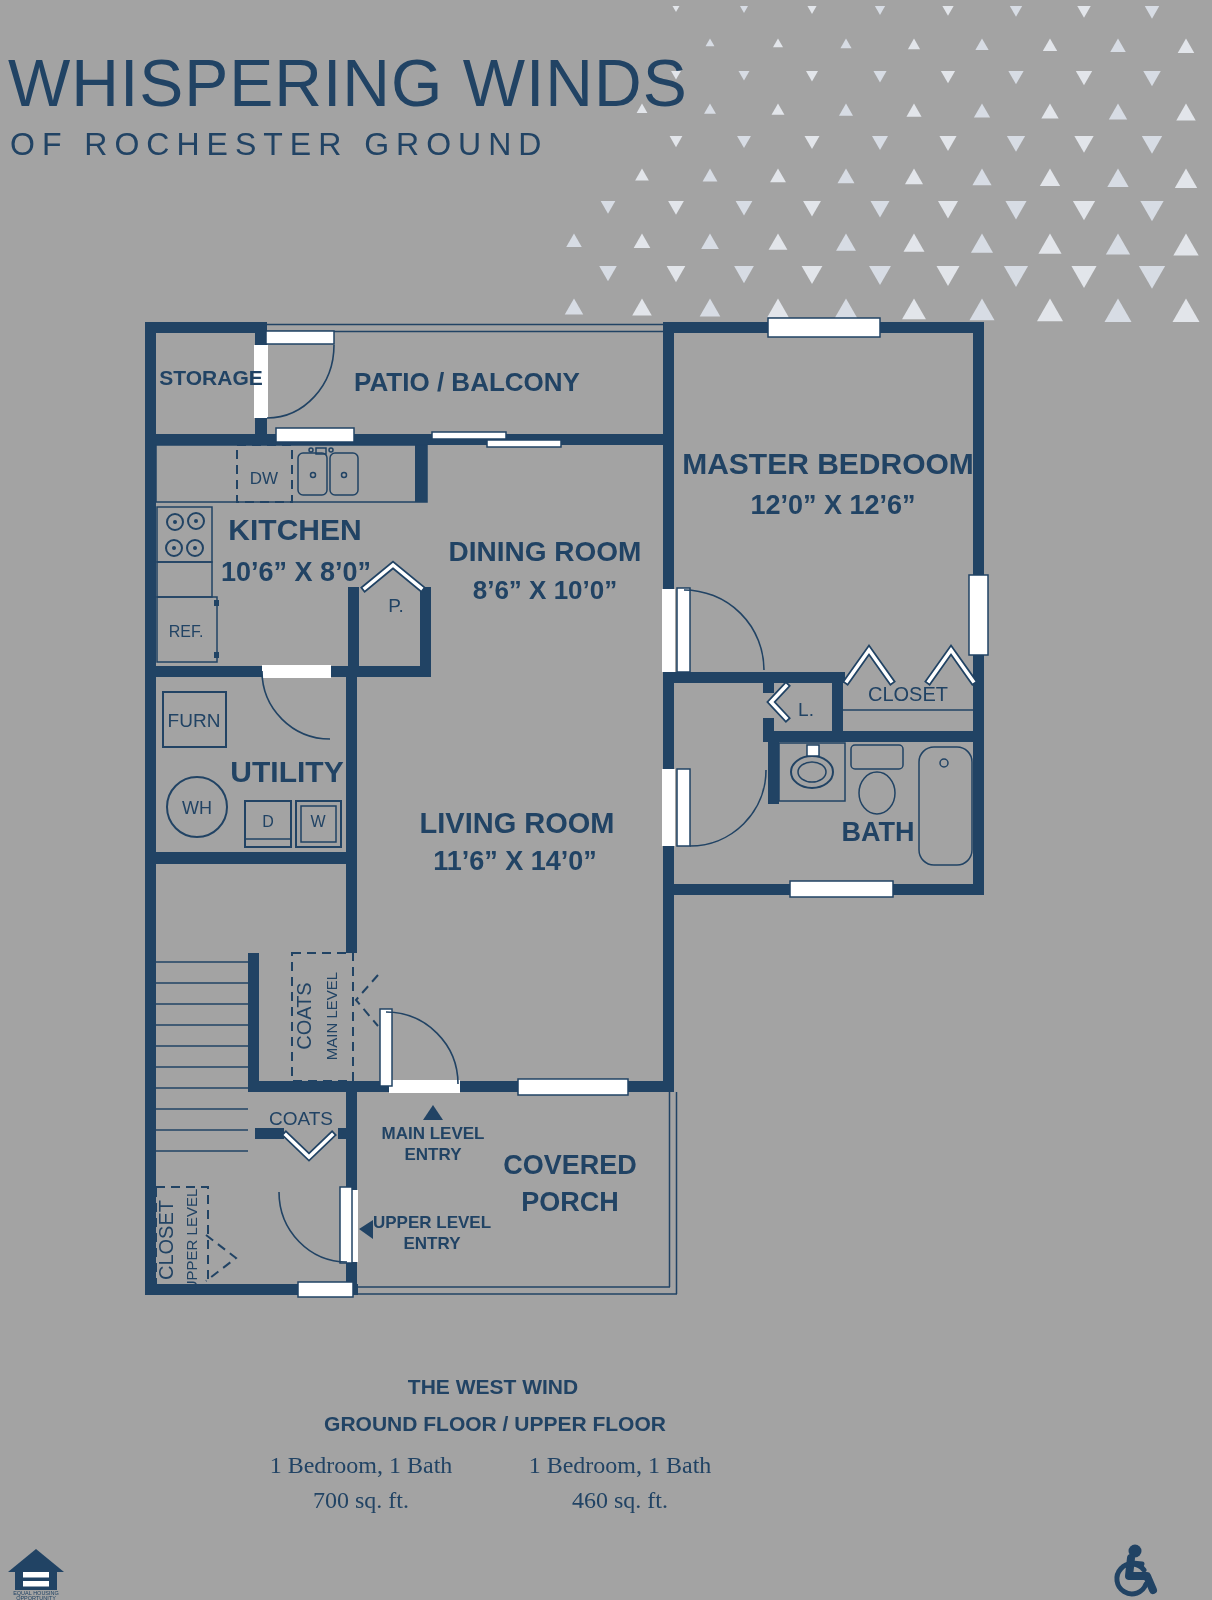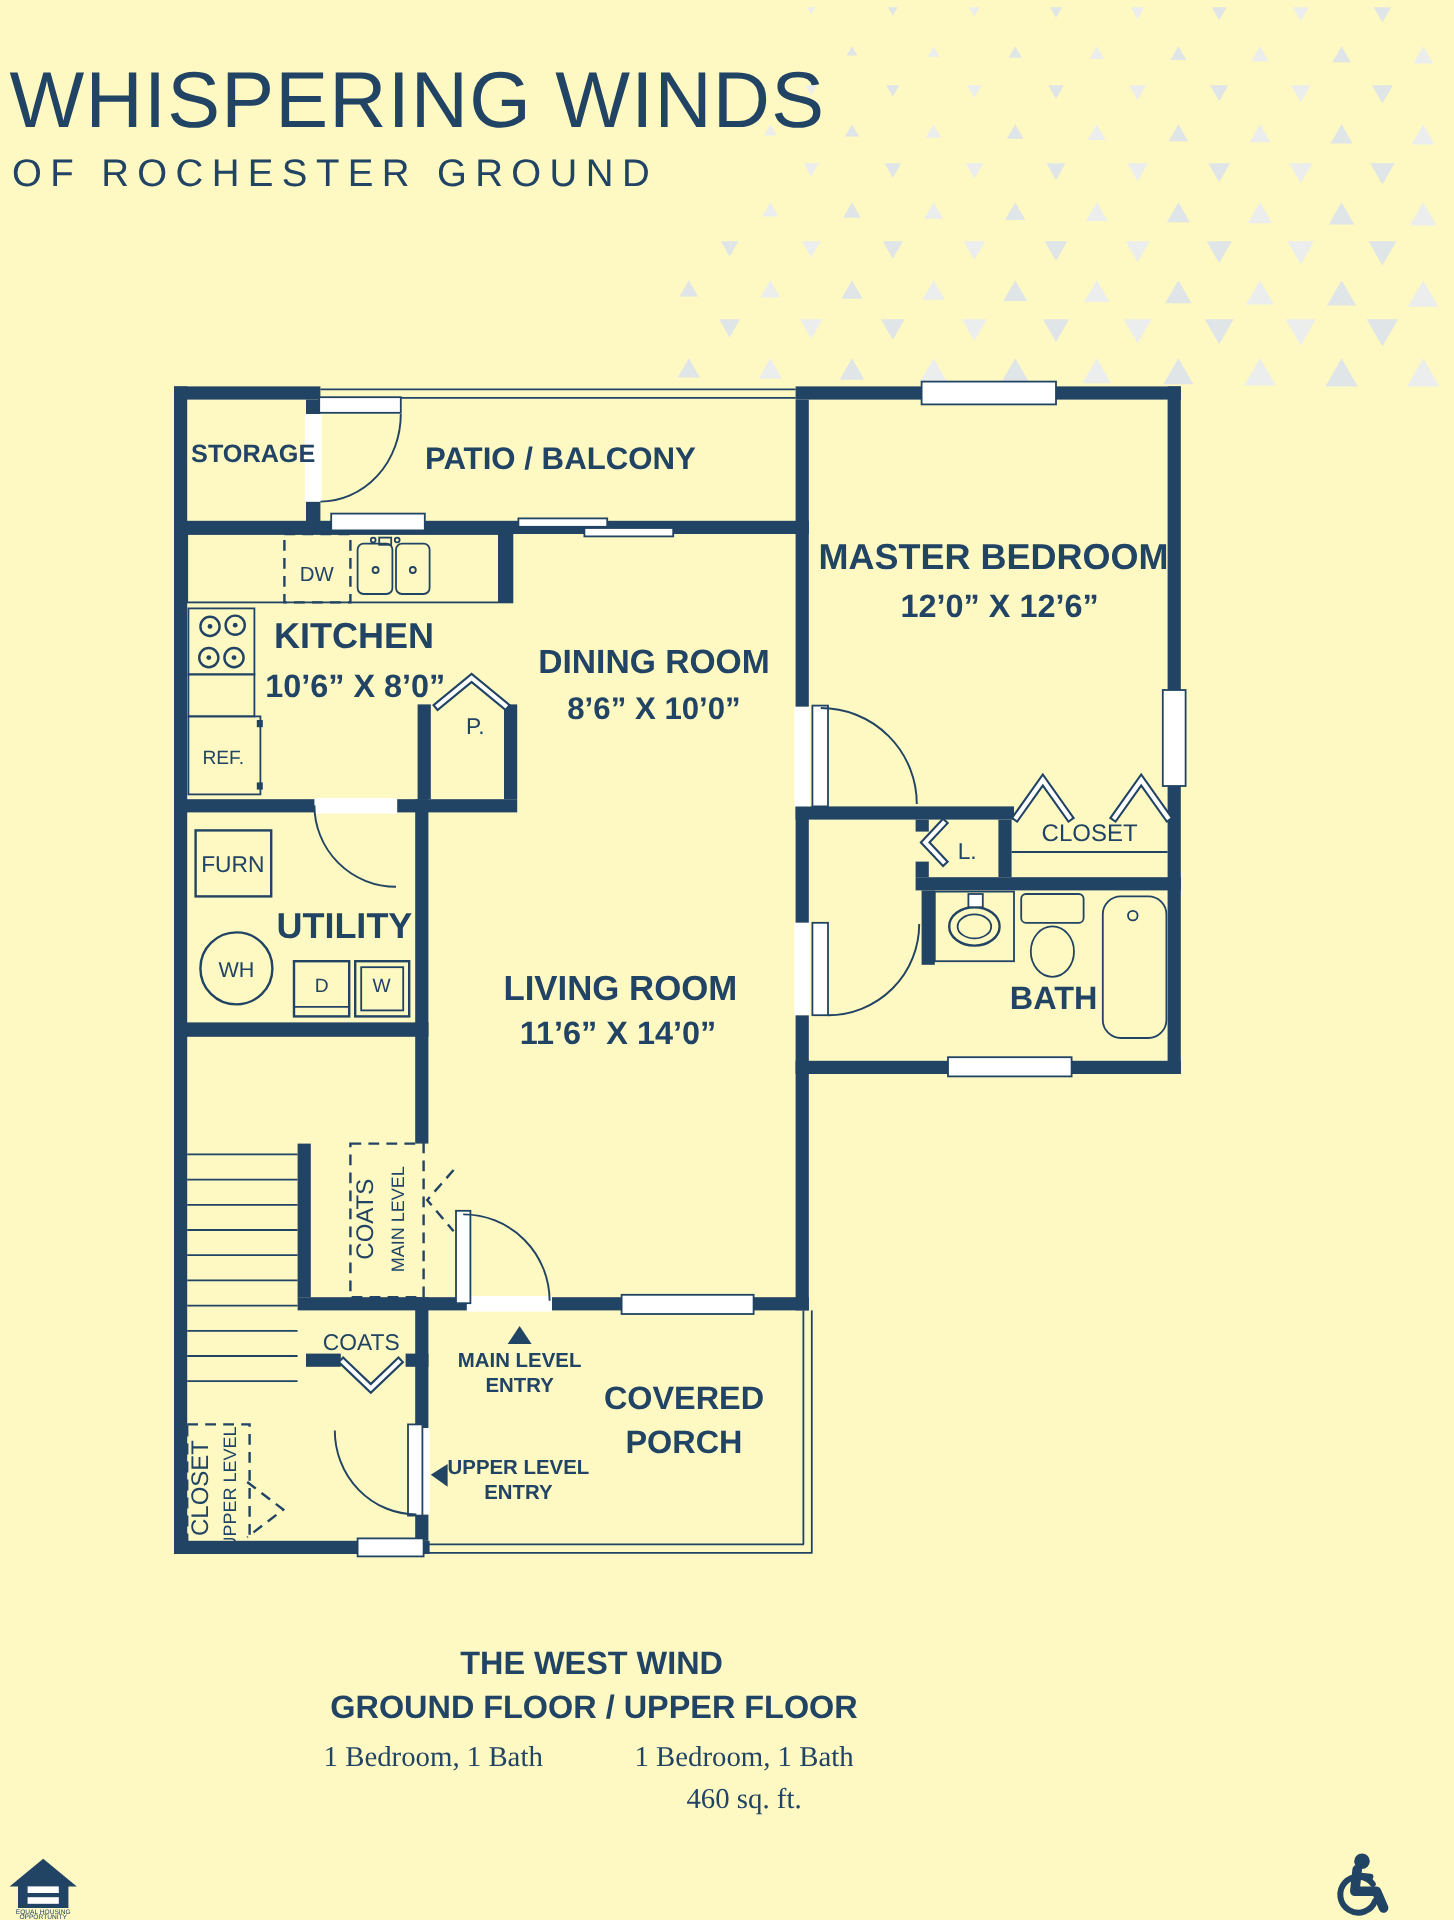--- a/index.html
+++ b/index.html
@@ -1,41 +1,41 @@
 <!DOCTYPE html>
 <html style="--navy: #214364; --tri-light: #e9ecf2; --tri-mid: #dde2eb;"><head>
 <meta charset="utf-8">
 <style>
   :root{
     --navy:#214364;
     --tri-light:#e9ecf2;
     --tri-mid:#dde2eb;
   }
   html,body{margin:0;padding:0;background:#fff;}
-  .page{position:relative;width:1212px;height:1600px;background:#fef9c3;overflow:hidden;
+  .page{position:relative;width:1212px;height:1600px;background:#a3a3a3;overflow:hidden;
         font-family:"Liberation Sans",sans-serif;color:var(--navy);}
   .hdr-title{position:absolute;left:8px;top:50px;font-size:66px;line-height:1;
              letter-spacing:1px;color:var(--navy);white-space:nowrap;}
   .hdr-sub{position:absolute;left:10px;top:128px;font-size:32px;line-height:1;
            letter-spacing:7px;color:var(--navy);white-space:nowrap;}
   #plan{position:absolute;left:0;top:0;}
   .w{fill:var(--navy);}
   .open{fill:#ffffff;}
   .win{fill:#ffffff;stroke:var(--navy);stroke-width:1.5;}
   .leaf{fill:#ffffff;stroke:var(--navy);stroke-width:1.5;}
   .arc{fill:none;stroke:var(--navy);stroke-width:1.6;}
   .thin{fill:none;stroke:var(--navy);stroke-width:1.5;}
   .thin2{fill:none;stroke:var(--navy);stroke-width:2;}
   .dash{fill:none;stroke:var(--navy);stroke-width:2;stroke-dasharray:9 6;}
   .chev-o{fill:none;stroke:var(--navy);stroke-width:7;stroke-linecap:square;stroke-linejoin:miter;}
   .chev-i{fill:none;stroke:#ffffff;stroke-width:3.5;stroke-linecap:square;stroke-linejoin:miter;}
   .lbl{fill:var(--navy);font-family:"Liberation Sans",sans-serif;font-weight:700;}
   .lbs{fill:var(--navy);font-family:"Liberation Sans",sans-serif;font-weight:400;}
   .ftr{position:absolute;text-align:center;color:var(--navy);}
-  .ftr-bold{font-weight:700;font-size:27px;line-height:37px;}
+  .ftr-bold{font-weight:700;font-size:21px;line-height:37px;}
   .ftr-reg{font-size:24px;line-height:35px;font-family:Liberation Serif, serif;}
 </style>
 </head>
 <body>
 
 <div class="page">
 
   <div class="hdr-title">WHISPERING WINDS</div>
   <div class="hdr-sub">OF ROCHESTER GROUND</div>
 
@@ -361,16 +361,17 @@
       <circle class="w" cx="1135" cy="1551" r="6.5"></circle>
       <path d="M 1131,1558 L 1129,1576 L 1147,1576 L 1153,1590" fill="none" stroke="var(--navy)" stroke-width="8" stroke-linecap="round" stroke-linejoin="round"></path>
       <path d="M 1144,1570 A 15,15 0 1 0 1146,1584" fill="none" stroke="var(--navy)" stroke-width="5" stroke-linecap="round"></path>
       <path d="M 1132,1563 L 1142,1564" fill="none" stroke="var(--navy)" stroke-width="5" stroke-linecap="round"></path>
     </g>
   </svg>
 
   <div class="ftr ftr-bold" style="left:150px;top:1368px;width:686px;">THE WEST WIND</div>
   <div class="ftr ftr-bold" style="left:152px;top:1405px;width:686px;">GROUND FLOOR / UPPER FLOOR</div>
   <div class="ftr ftr-reg" style="left:211px;top:1448px;width:300px;">1 Bedroom, 1 Bath</div>
+  <div class="ftr ftr-reg" style="left:211px;top:1483px;width:300px;">700 sq. ft.</div>
   <div class="ftr ftr-reg" style="left:470px;top:1448px;width:300px;">1 Bedroom, 1 Bath</div>
   <div class="ftr ftr-reg" style="left:470px;top:1483px;width:300px;">460 sq. ft.</div>
 
 </div>
 
 </body></html>

